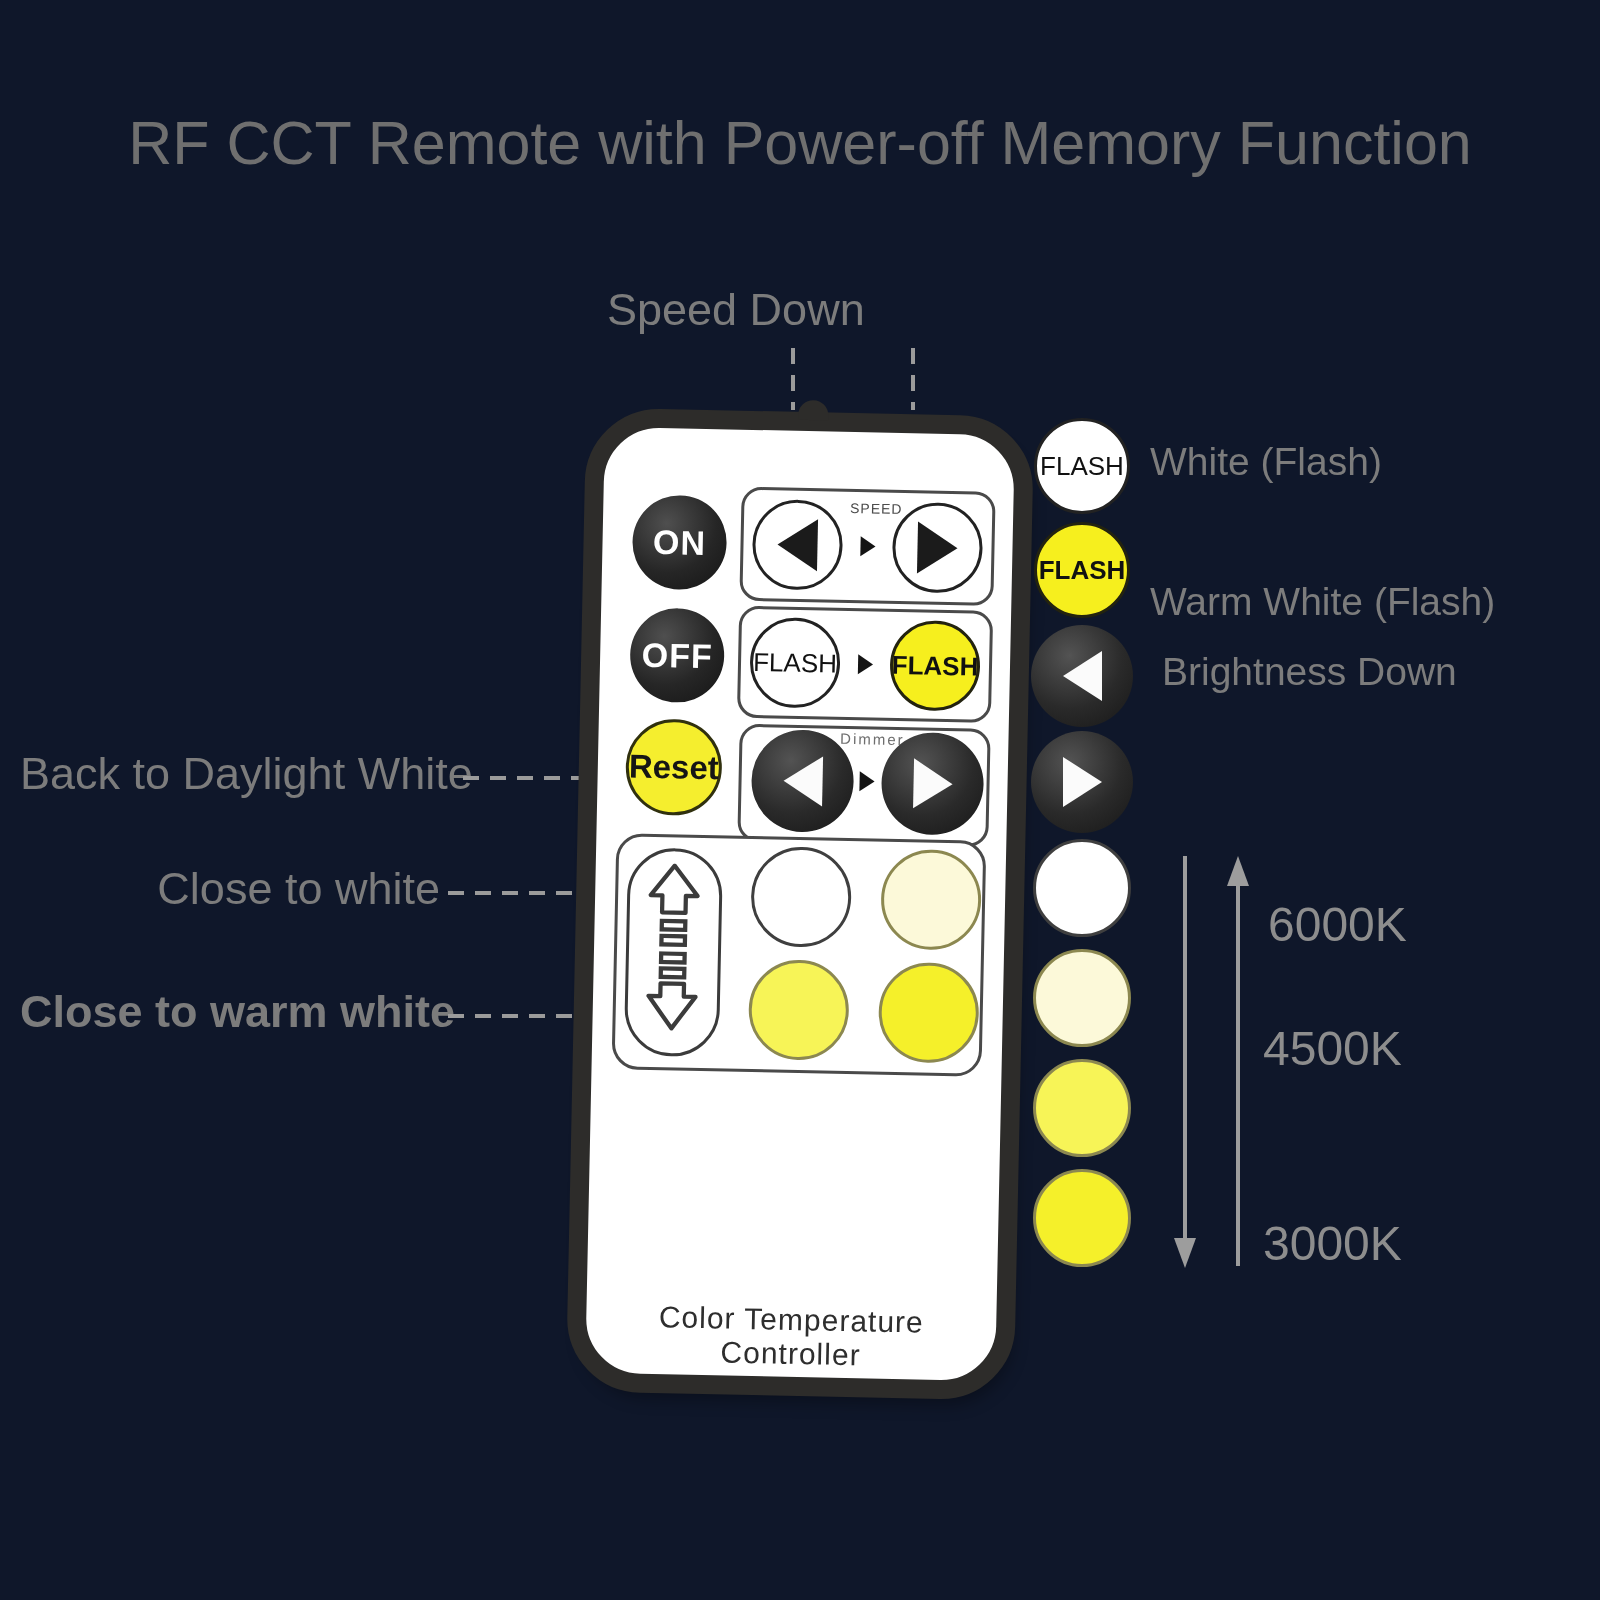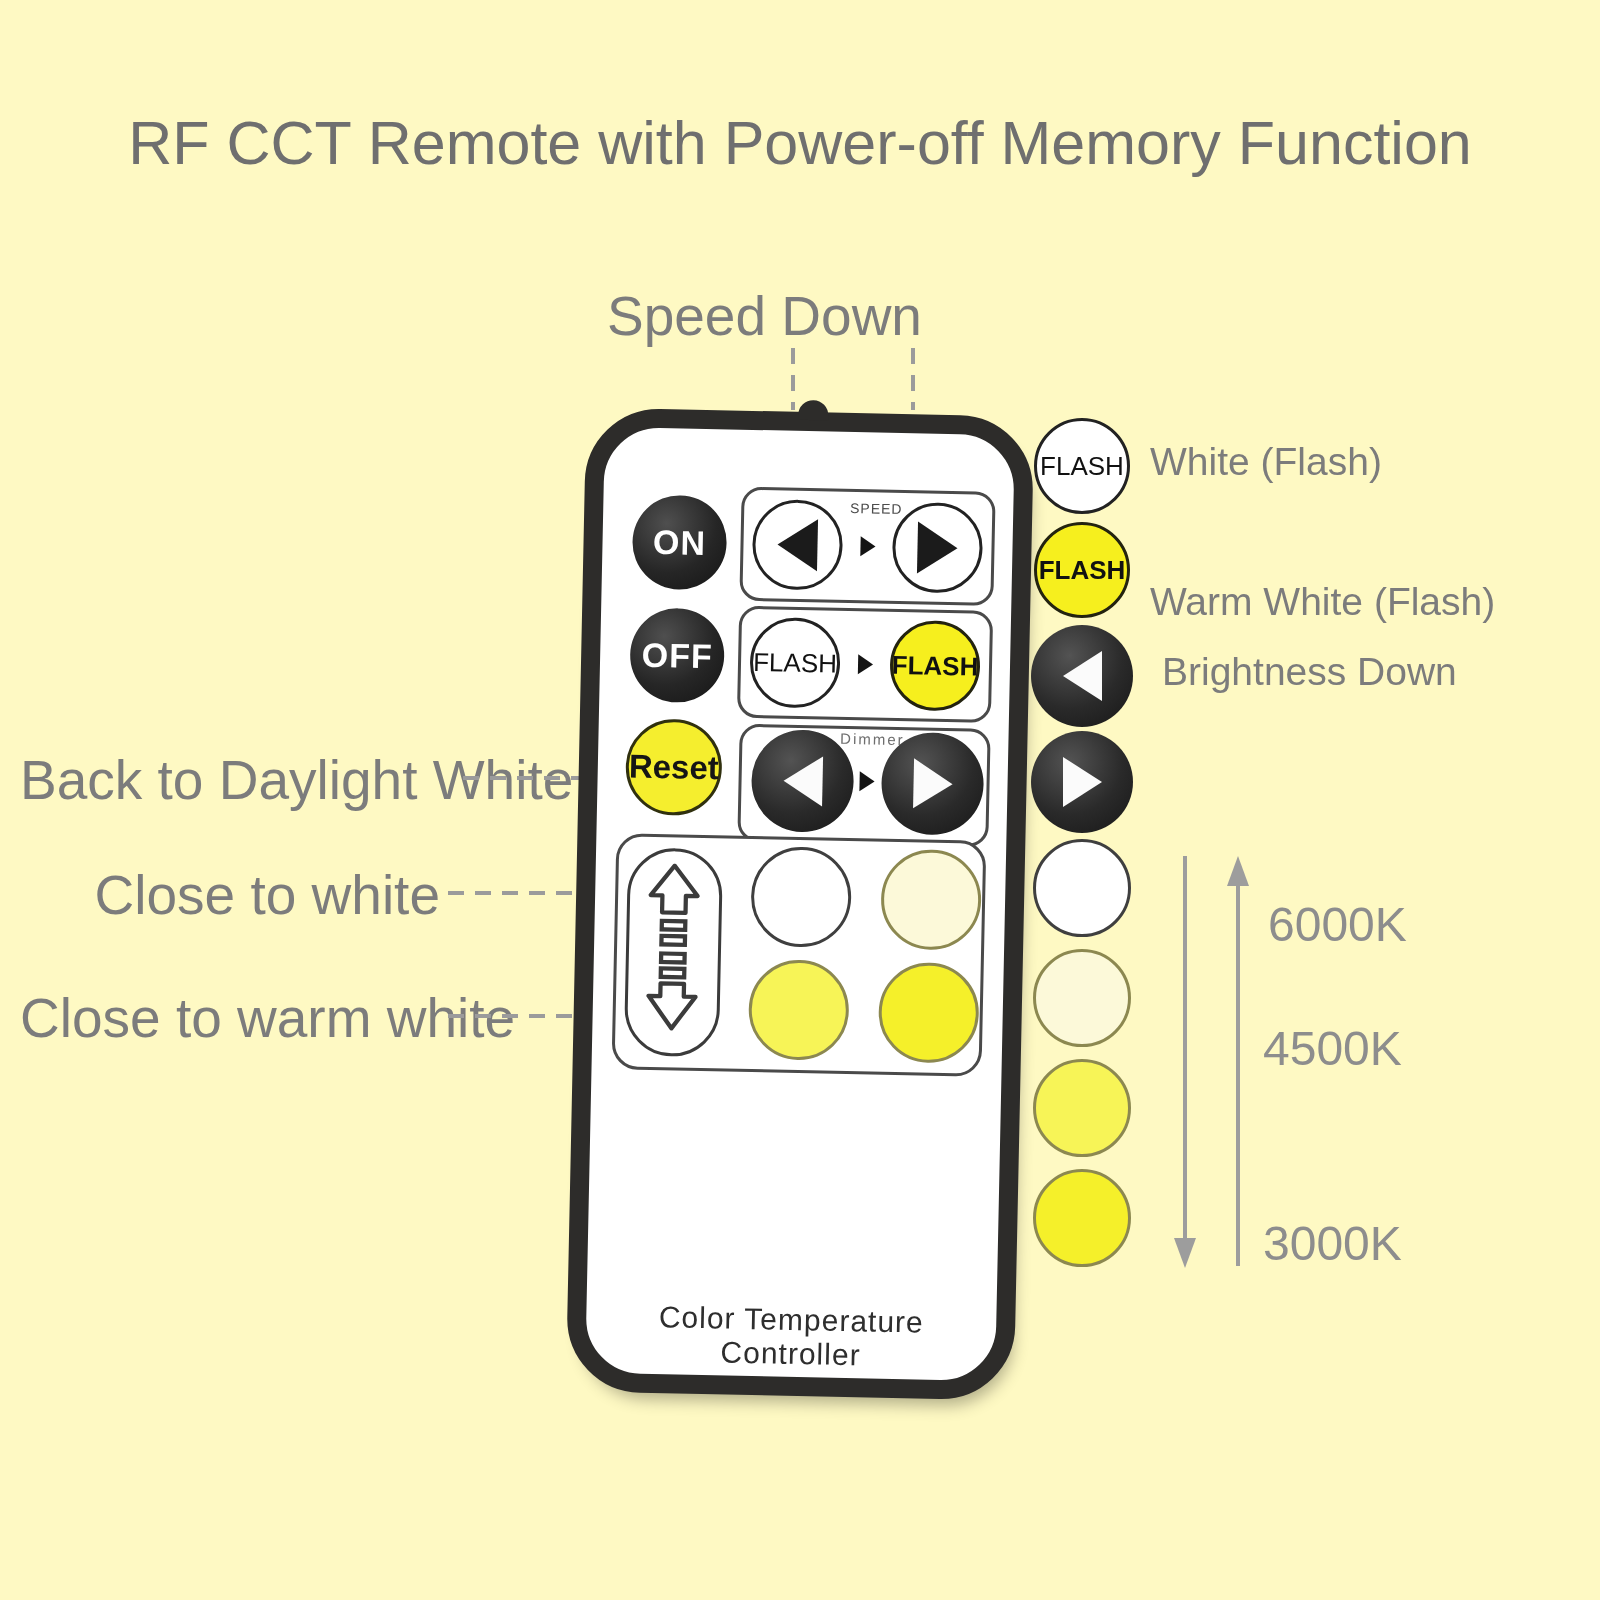--- a/index.html
+++ b/index.html
@@ -1,27 +1,27 @@
 <!DOCTYPE html>
 <html><head>
 <meta charset="utf-8">
 <style>
   * { margin:0; padding:0; box-sizing:border-box; }
   html,body { background:#ffffff; }
   #canvas {
-    position:relative; width:1600px; height:1600px; background:#fef9c3;
+    position:relative; width:1600px; height:1600px; background:#0f172a;
     font-family:"Liberation Sans", sans-serif; overflow:hidden;
   }
 
   
   .title {
     position:absolute; left:0; right:0; top:108px; text-align:center;
     font-size:61px; color:#6f6f6f; letter-spacing:0px; font-weight:400;
   }
-  .callout { position:absolute; font-size:55px; color:#7c7c7c; white-space:nowrap; }
+  .callout { position:absolute; font-size:45px; color:#7c7c7c; white-space:nowrap; }
 
   
   .dash-v { position:absolute; width:4px;
     background:repeating-linear-gradient(to bottom,#9b9b9b 0 16px,transparent 16px 27px); }
   .dash-h { position:absolute; height:4px;
     background:repeating-linear-gradient(to right,#9b9b9b 0 16px,transparent 16px 27px); }
 
   
   .remote {
     position:absolute; left:576px; top:412px; width:448px; height:984px;
@@ -108,21 +108,21 @@
   <div class="dash-v" style="left:791px; top:438px; height:48px;"></div>
   <div class="dash-v" style="left:911px; top:348px; height:62px;"></div>
   <div class="dash-v" style="left:911px; top:438px; height:48px;"></div>
 
   <div class="callout" style="left:20px; top:748px; width:435px; text-align:right;">Back to Daylight White</div>
   <div class="dash-h" style="left:463px; top:776px; width:116px;"></div>
 
   <div class="callout" style="left:20px; top:863px; width:420px; text-align:right;">Close to white</div>
   <div class="dash-h" style="left:448px; top:891px; width:138px;"></div>
 
-  <div class="callout" style="left:20px; top:986px; width:420px; text-align:right;">Close to warm white</div>
+  <div class="callout" style="left:20px; top:986px; width:420px; text-align:right;font-weight:bold;">Close to warm white</div>
   <div class="dash-h" style="left:448px; top:1014px; width:145px;"></div>
 
   <div class="remote">
     <div class="remote-bump"></div>
 
     <div class="btn-circle btn-dark" style="left:30px; top:67px;">ON</div>
     <div class="btn-circle btn-dark" style="left:30px; top:180px;">OFF</div>
     <div class="btn-circle btn-reset" style="left: 28px; top: 291px; background: rgb(245, 238, 46);">Reset</div>
 
     <div class="group" style="left:138px; top:57px; width:254px; height:114px;">

